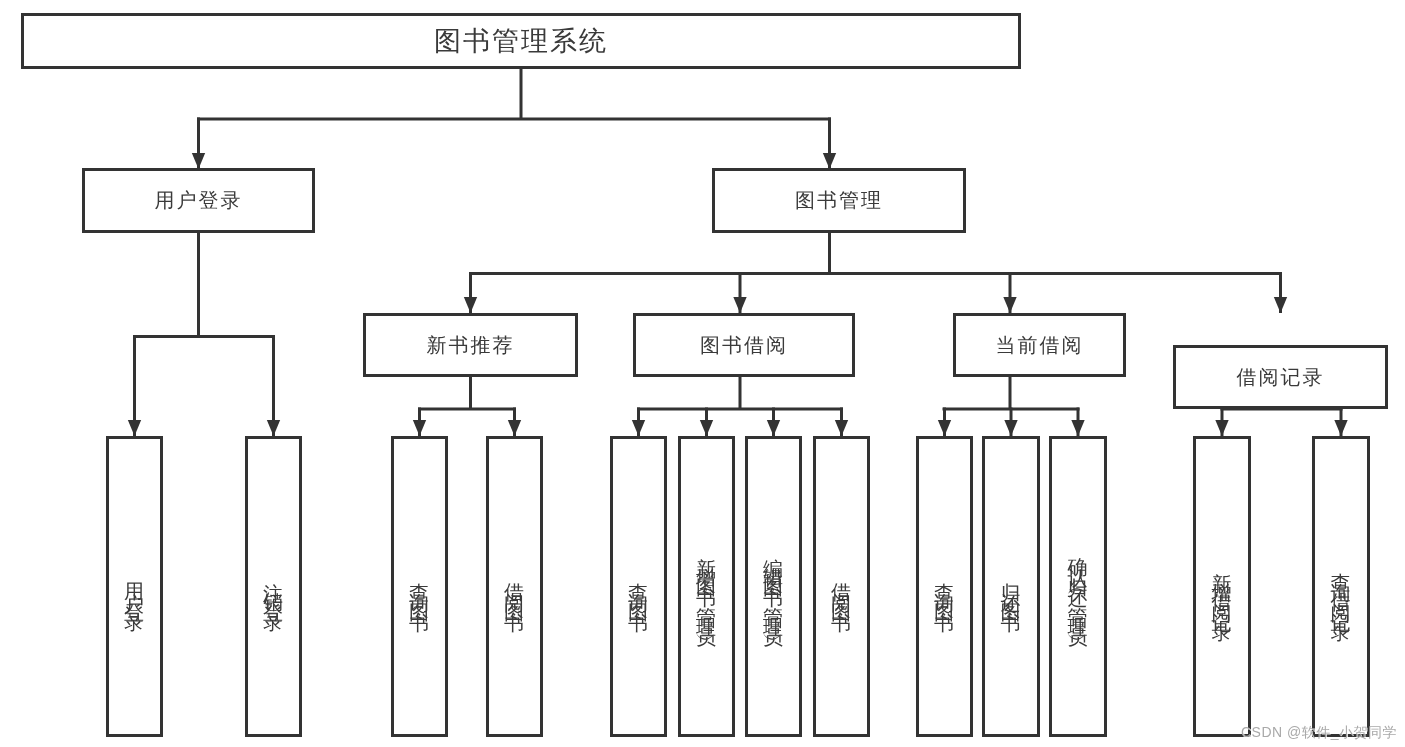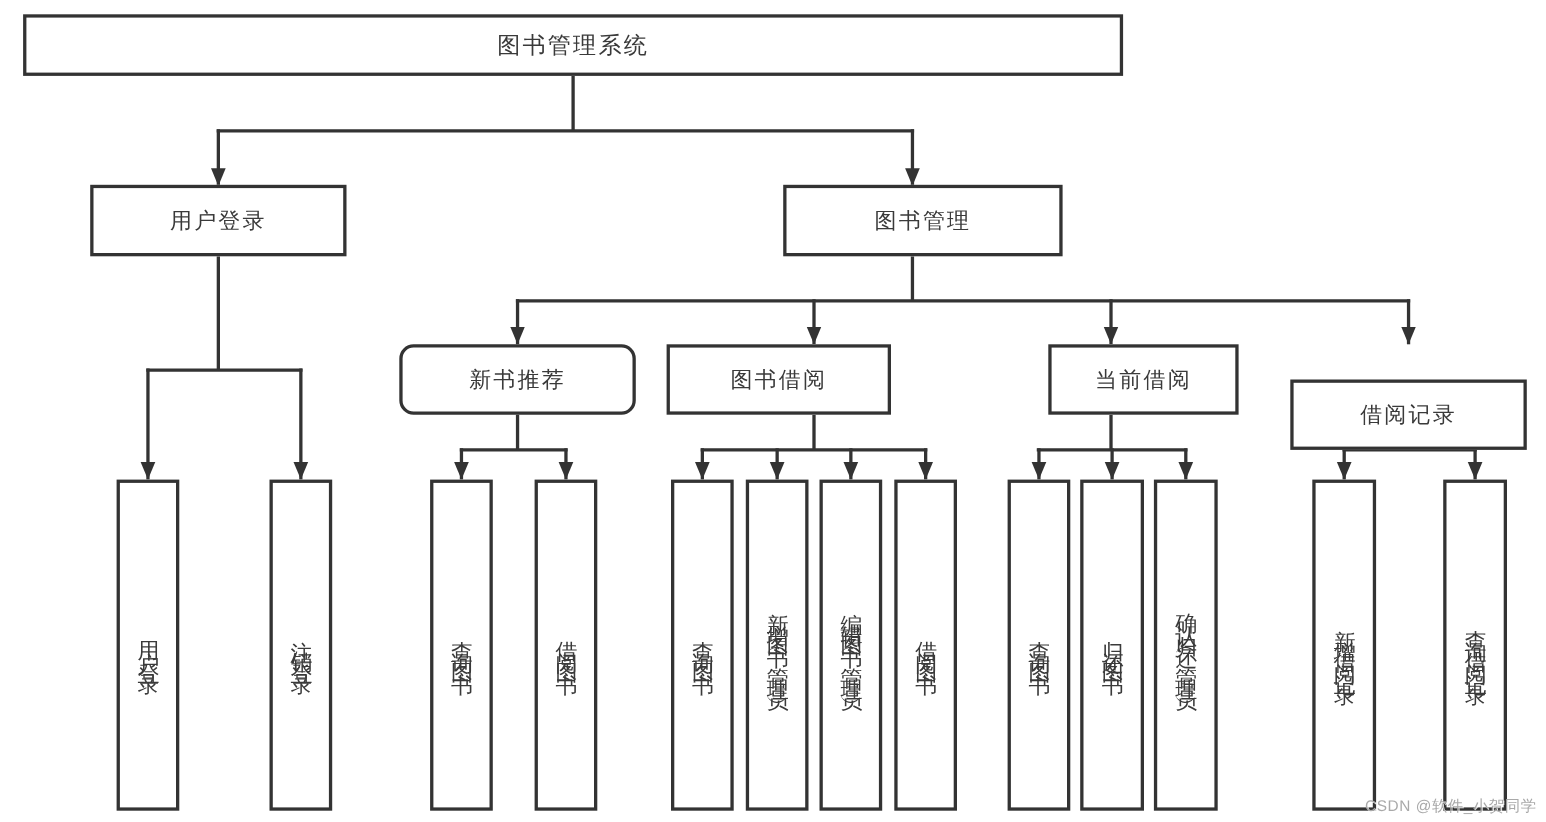--- a/index.html
+++ b/index.html
@@ -24,21 +24,21 @@
     justify-content: center;
     box-sizing: border-box;
     z-index: 2;
   }
   .hlabel {
     font-size: 20px;
     letter-spacing: 2px;
     color: #3a3a3a;
     white-space: nowrap;
   }
-  .root-label { font-size: 21px; }
+  .root-label { font-size: 27px; }
   .leaf {
     position: absolute;
     border: 3px solid #333333;
     background: #ffffff;
     display: flex;
     align-items: center;
     justify-content: center;
     box-sizing: border-box;
     z-index: 2;
   }
@@ -122,24 +122,24 @@
     <span class="hlabel root-label">图书管理系统</span>
   </div>
 
   <div class="box" style="left:82px; top:168px; width:233px; height:65px;">
     <span class="hlabel">用户登录</span>
   </div>
   <div class="box" style="left:712px; top:168px; width:254px; height:65px;">
     <span class="hlabel">图书管理</span>
   </div>
 
-  <div class="box" style="left:363px; top:313px; width:215px; height:64px;border-radius:13px;">
+  <div class="box" style="left:363px; top:313px; width:215px; height:64px;">
     <span class="hlabel">新书推荐</span>
   </div>
-  <div class="box" style="left:606px; top:313px; width:204px; height:64px;">
+  <div class="box" style="left:633px; top:313px; width:222px; height:64px;">
     <span class="hlabel">图书借阅</span>
   </div>
   <div class="box" style="left:953px; top:313px; width:173px; height:64px;">
     <span class="hlabel">当前借阅</span>
   </div>
   <div class="box" style="left:1173px; top:313px; width:215px; height:64px;margin-top:32px;">
     <span class="hlabel">借阅记录</span>
   </div>
 
   <div class="leaf" style="left:106px; top:436px; width:57px; height:301px;">

